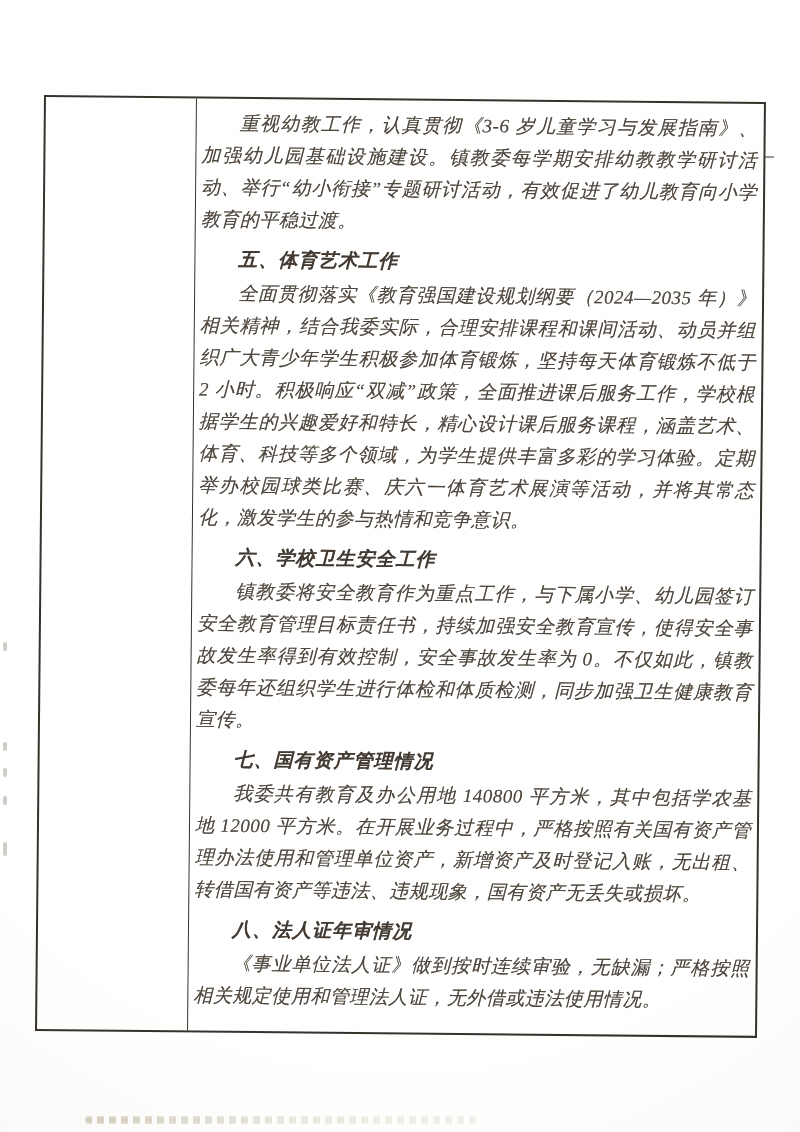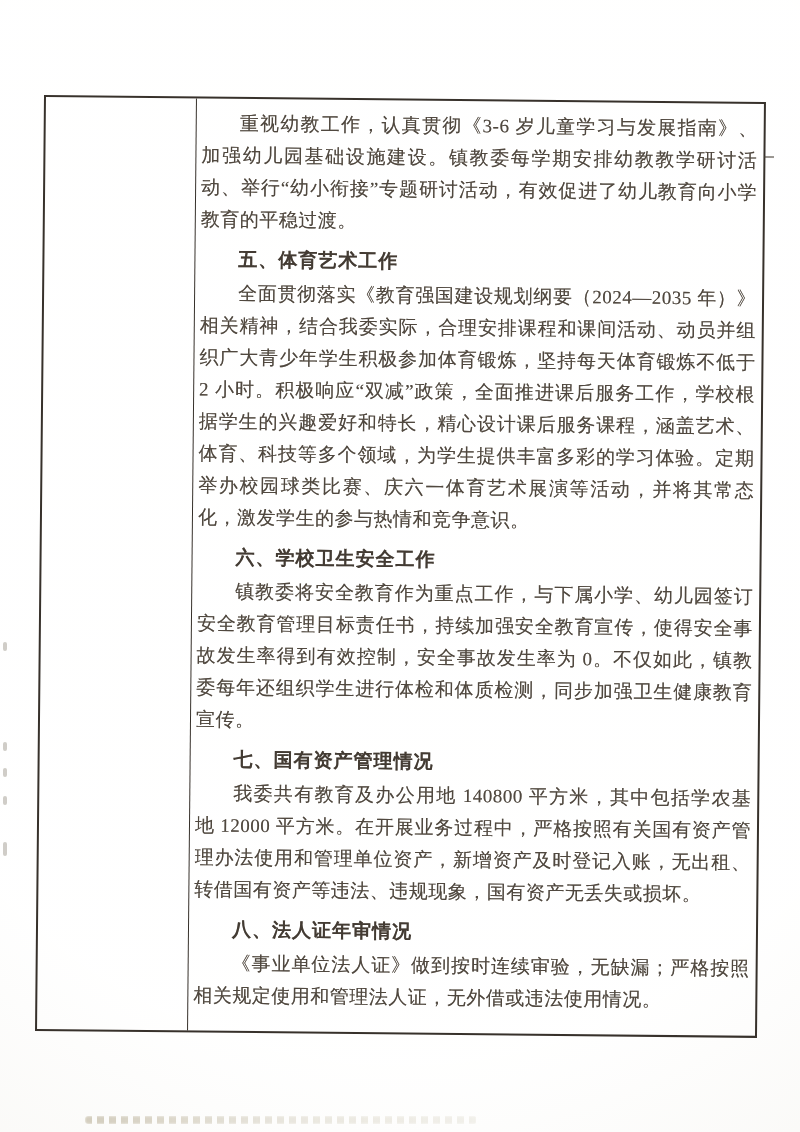--- a/index.html
+++ b/index.html
@@ -10,20 +10,21 @@
   body{
     background:var(--paper);
     font-family:"Liberation Serif","DejaVu Serif",serif;
     position:relative;
   }
   .page{
     position:absolute; inset:0;
     background:
       radial-gradient(120% 90% at 50% 40%, rgba(255,255,255,.9) 60%, rgba(240,238,232,.55) 100%),
       var(--paper);
+    font-style: italic;
   }
   .report-table{
     position:absolute; left:44px; top:95px; width:722px; height:936px;
     border:2px solid var(--border);
     transform:rotate(0.55deg); transform-origin:0 0;
     display:flex;
     background:transparent;
   }
   .stub-col{
     width:151px; flex:0 0 151px;

